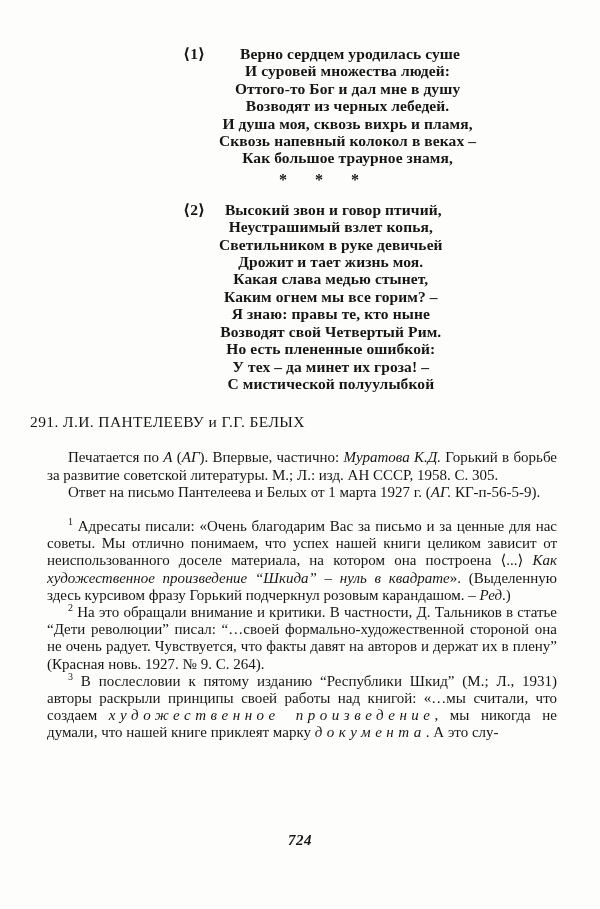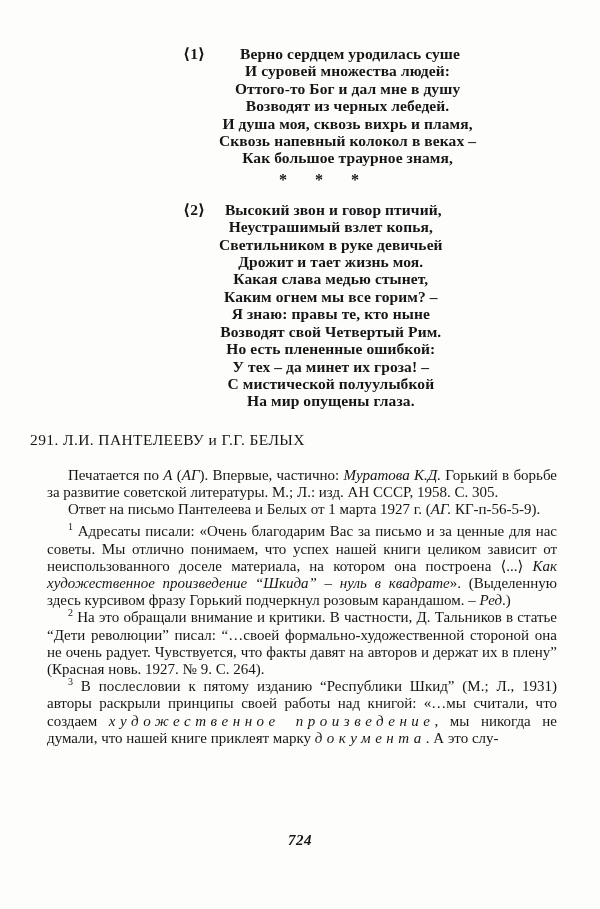--- a/index.html
+++ b/index.html
@@ -47,21 +47,21 @@
     line-height: 18px;
   }
   
   .body-text {
     width: 510px;
     margin: 18px 0 0 47px;
     font-size: 15px;
     line-height: 17.2px;
     text-align: justify;
   }
-  .footnotes { margin-top: 5px; }
+  .footnotes { margin-top: 17px; }
   .para { margin: 0; text-indent: 21px; }
   .it { font-style: italic; }
   .sp { font-style: italic; letter-spacing: 0.3em; }
   .fn-sup {
     font-size: 10px;
     line-height: 0;
     vertical-align: super;
   }
   
   .page-number {
@@ -100,21 +100,20 @@
           <div class="poem-line">Неустрашимый взлет копья,</div>
           <div class="poem-line">Светильником в руке девичьей</div>
           <div class="poem-line">Дрожит и тает жизнь моя.</div>
           <div class="poem-line">Какая слава медью стынет,</div>
           <div class="poem-line">Каким огнем мы все горим? –</div>
           <div class="poem-line">Я знаю: правы те, кто ныне</div>
           <div class="poem-line">Возводят свой Четвертый Рим.</div>
           <div class="poem-line">Но есть плененные ошибкой:</div>
           <div class="poem-line">У тех – да минет их гроза! –</div>
           <div class="poem-line">С мистической полуулыбкой</div>
-          <div class="poem-line">На мир опущены глаза.</div>
         </div>
       </div>
     </div>
   <h2 class="heading">291. Л.И. ПАНТЕЛЕЕВУ  и  Г.Г. БЕЛЫХ</h2>
   <div class="body-text">
       <p class="para"><span>Печатается по </span><span class="it ">А</span><span> (</span><span class="it ">АГ</span><span>). Впервые, частично: </span><span class="it ">Муратова К.Д.</span><span> Горький в борьбе за развитие советской литературы. М.; Л.: изд. АН СССР, 1958. С. 305.</span></p>
       <p class="para"><span>Ответ на письмо Пантелеева и Белых от 1 марта 1927 г. (</span><span class="it ">АГ.</span><span> КГ-п-56-5-9).</span></p>
     </div>
   <div class="body-text footnotes">
       <p class="para footnote"><sup class="fn-sup">1</sup> <span>Адресаты писали: «Очень благодарим Вас за письмо и за ценные для нас советы. Мы отлично понимаем, что успех нашей книги целиком зависит от неиспользованного доселе материала, на котором она построена ⟨...⟩ </span><span class="it ">Как художественное произведение “Шкида” – нуль в квадрате</span><span>». (Выделенную здесь курсивом фразу Горький подчеркнул розовым карандашом. – </span><span class="it ">Ред</span><span>.)</span></p>

